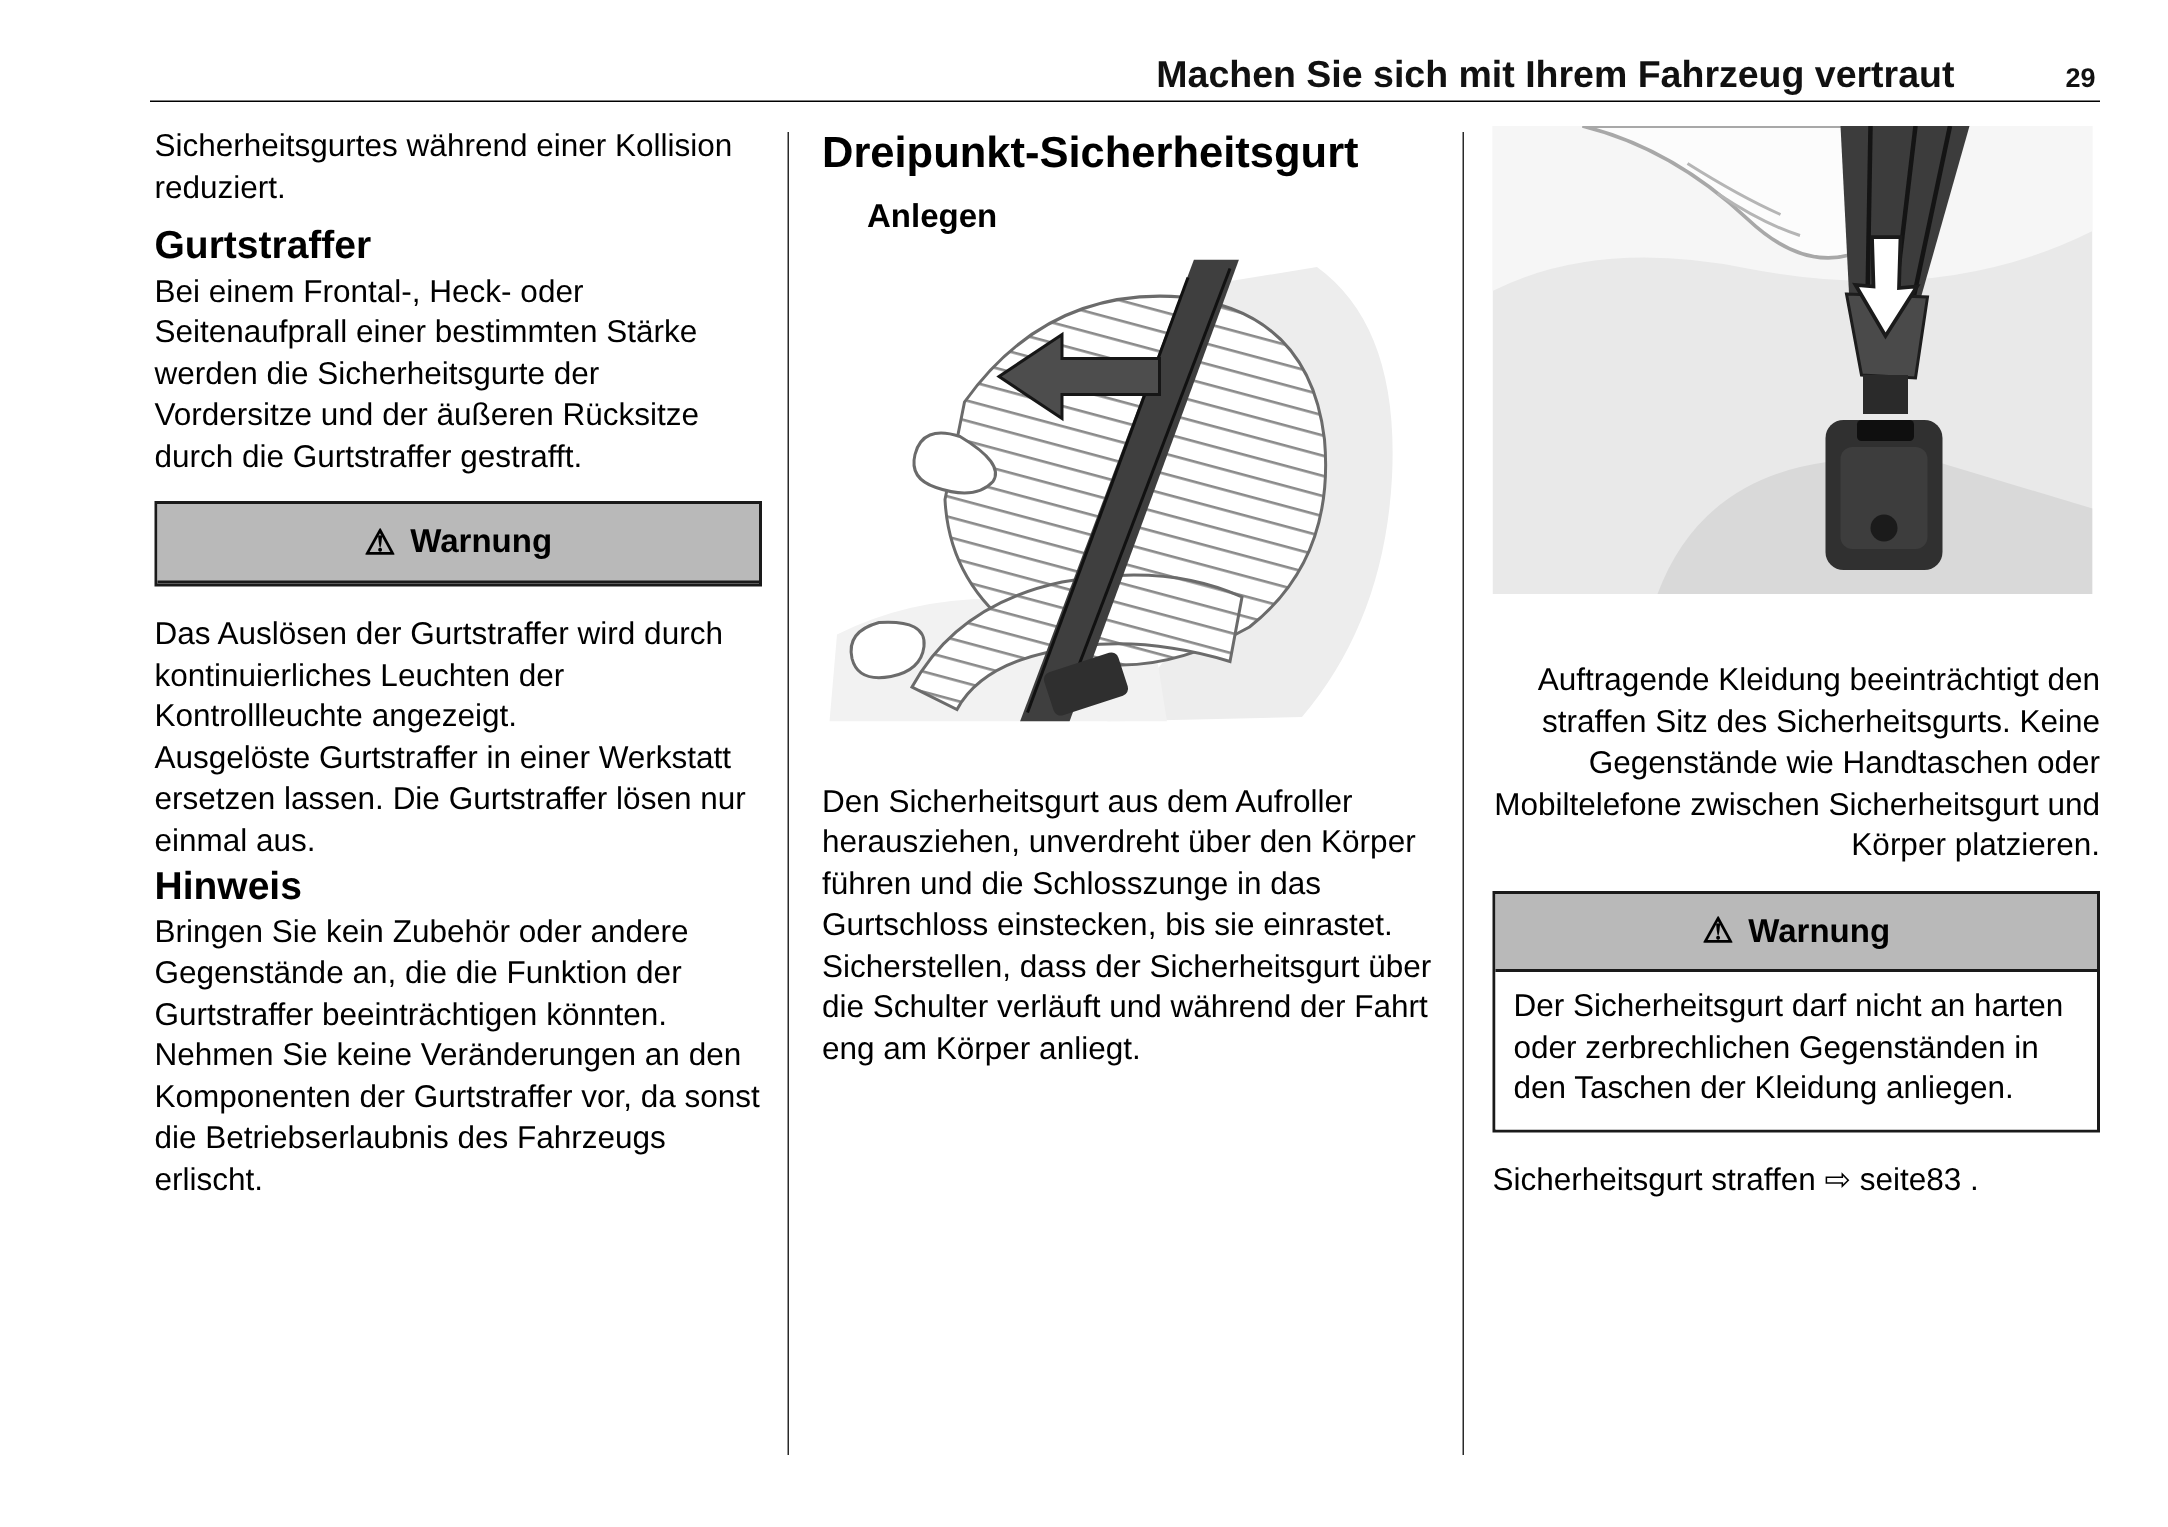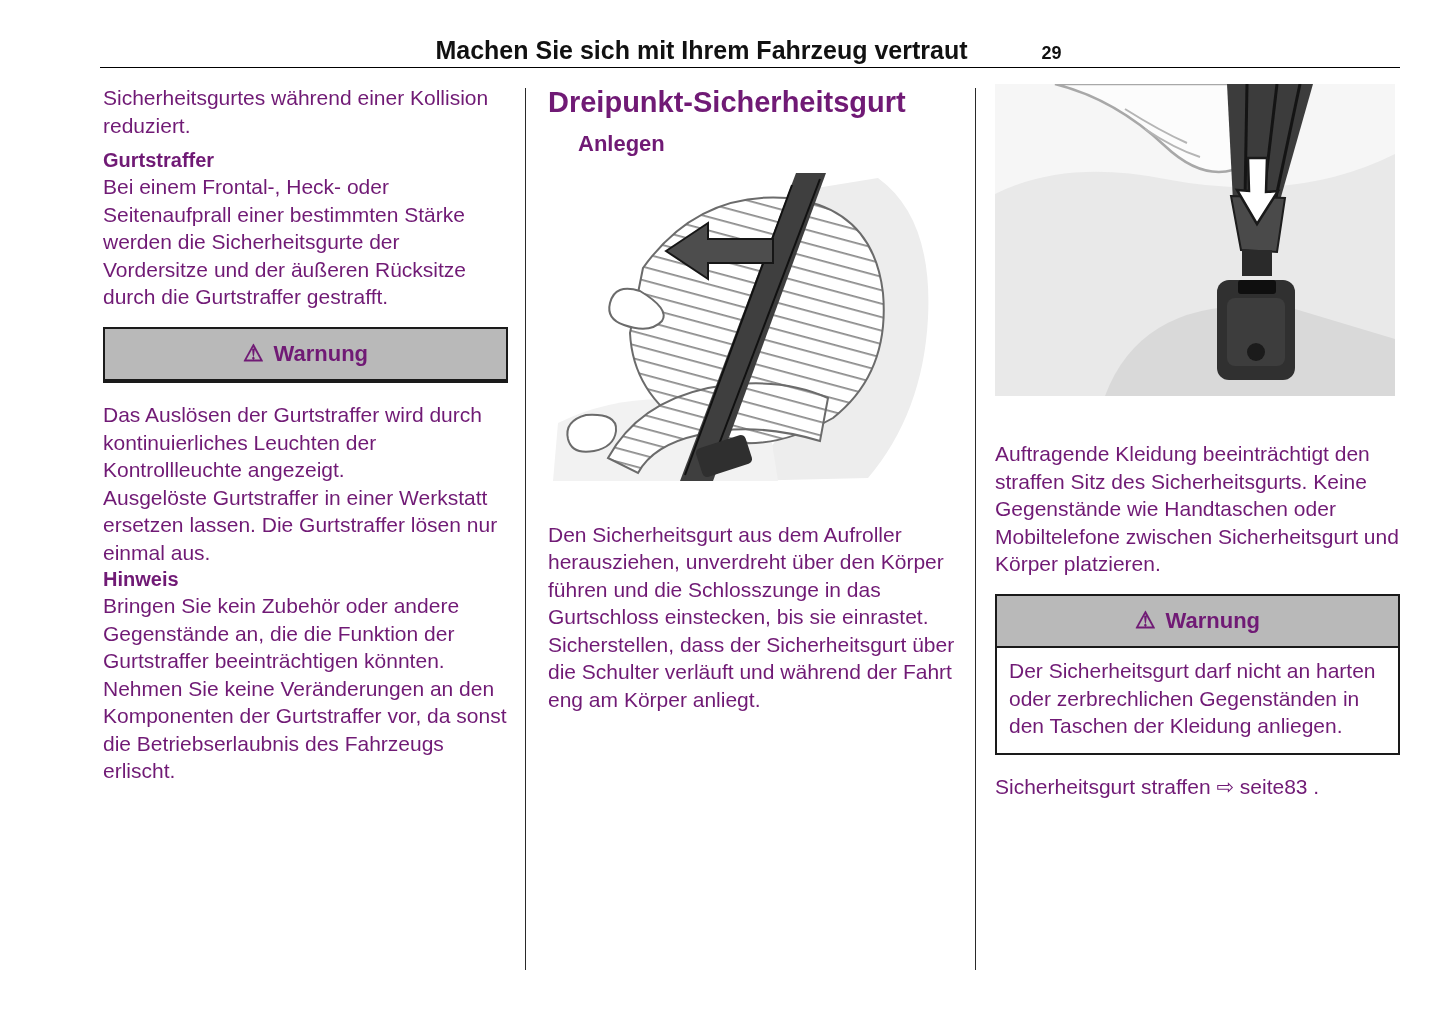--- a/index.html
+++ b/index.html
@@ -4,39 +4,39 @@
 <style>
   * { margin:0; padding:0; box-sizing:border-box; }
   html,body { background:#ffffff; }
   .page {
     position:relative; width:1445px; height:1018px;
     background:#ffffff; color:#111;
     font-family:"Liberation Sans", sans-serif; overflow:hidden;
   }
   .page-header {
     position:absolute; top:36px; left:100px; right:48px;
-    display:flex; justify-content:center; align-items:baseline; gap:74px;
+    display:flex; justify-content:flex-end; align-items:baseline; gap:74px;
   }
   .header-title { font-size:25px; font-weight:bold; white-space:nowrap; }
   .page-number  { font-size:18px; font-weight:bold; }
   .header-rule  { position:absolute; top:67px; left:100px; right:45px; border-top:1.5px solid #000; }
 
   .col-divider { position:absolute; top:88px; height:882px; width:1px; background:#2a2a2a; }
   .divider-1 { left:525px; }
   .divider-2 { left:975px; }
 
-  .col { position:absolute; top:84px; font-size:21px; line-height:1.31; color:#701a75; }
+  .col { position:absolute; top:84px; font-size:21px; line-height:1.31; color:#000000; }
   .col1 { left:103px; width:405px; }
   .col2 { left:548px; width:408px; }
   .col3 { left:995px; width:405px; }
 
   p { margin:0; }
   .mb-sm { margin-bottom:8px; }
-  .mb-md { margin-bottom:15px; }
-  .bold-heading { font-size:20px; font-weight:bold; line-height:1.3; }
+  .mb-md { margin-bottom:15px;text-align:right; }
+  .bold-heading { font-size:26px; font-weight:bold; line-height:1.3; }
   .main-heading { font-size:29px; font-weight:bold; margin-bottom:8px; }
   .sub-heading  { font-size:22px; font-weight:bold; margin-bottom:14px;margin-left:30px; }
 
   .warning-box { border:2px solid #1a1a1a; margin:16px 0 18px; }
   .warning-header {
     background:#b9b9b9; border-bottom:2px solid #1a1a1a;
     display:flex; justify-content:center; align-items:center; gap:10px;
     padding:11px 0; font-size:22px; font-weight:bold;
   }
   .warning-icon { font-size:23px; line-height:1; }

